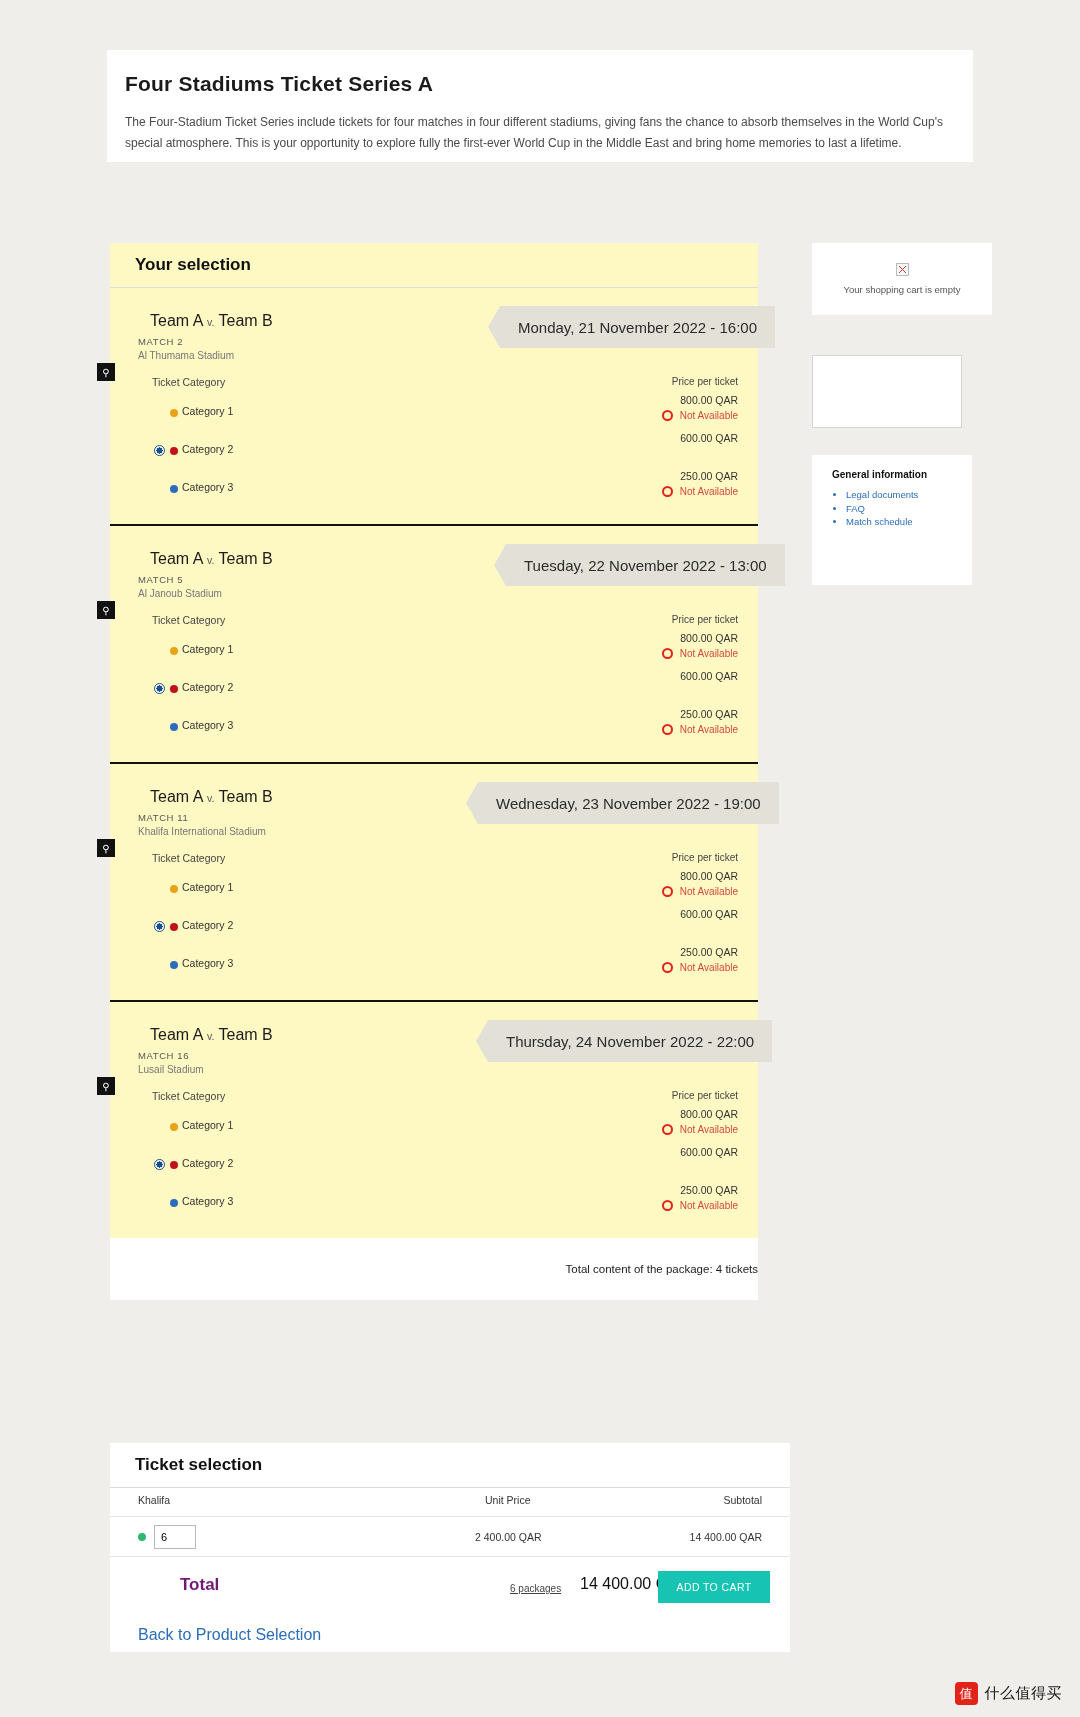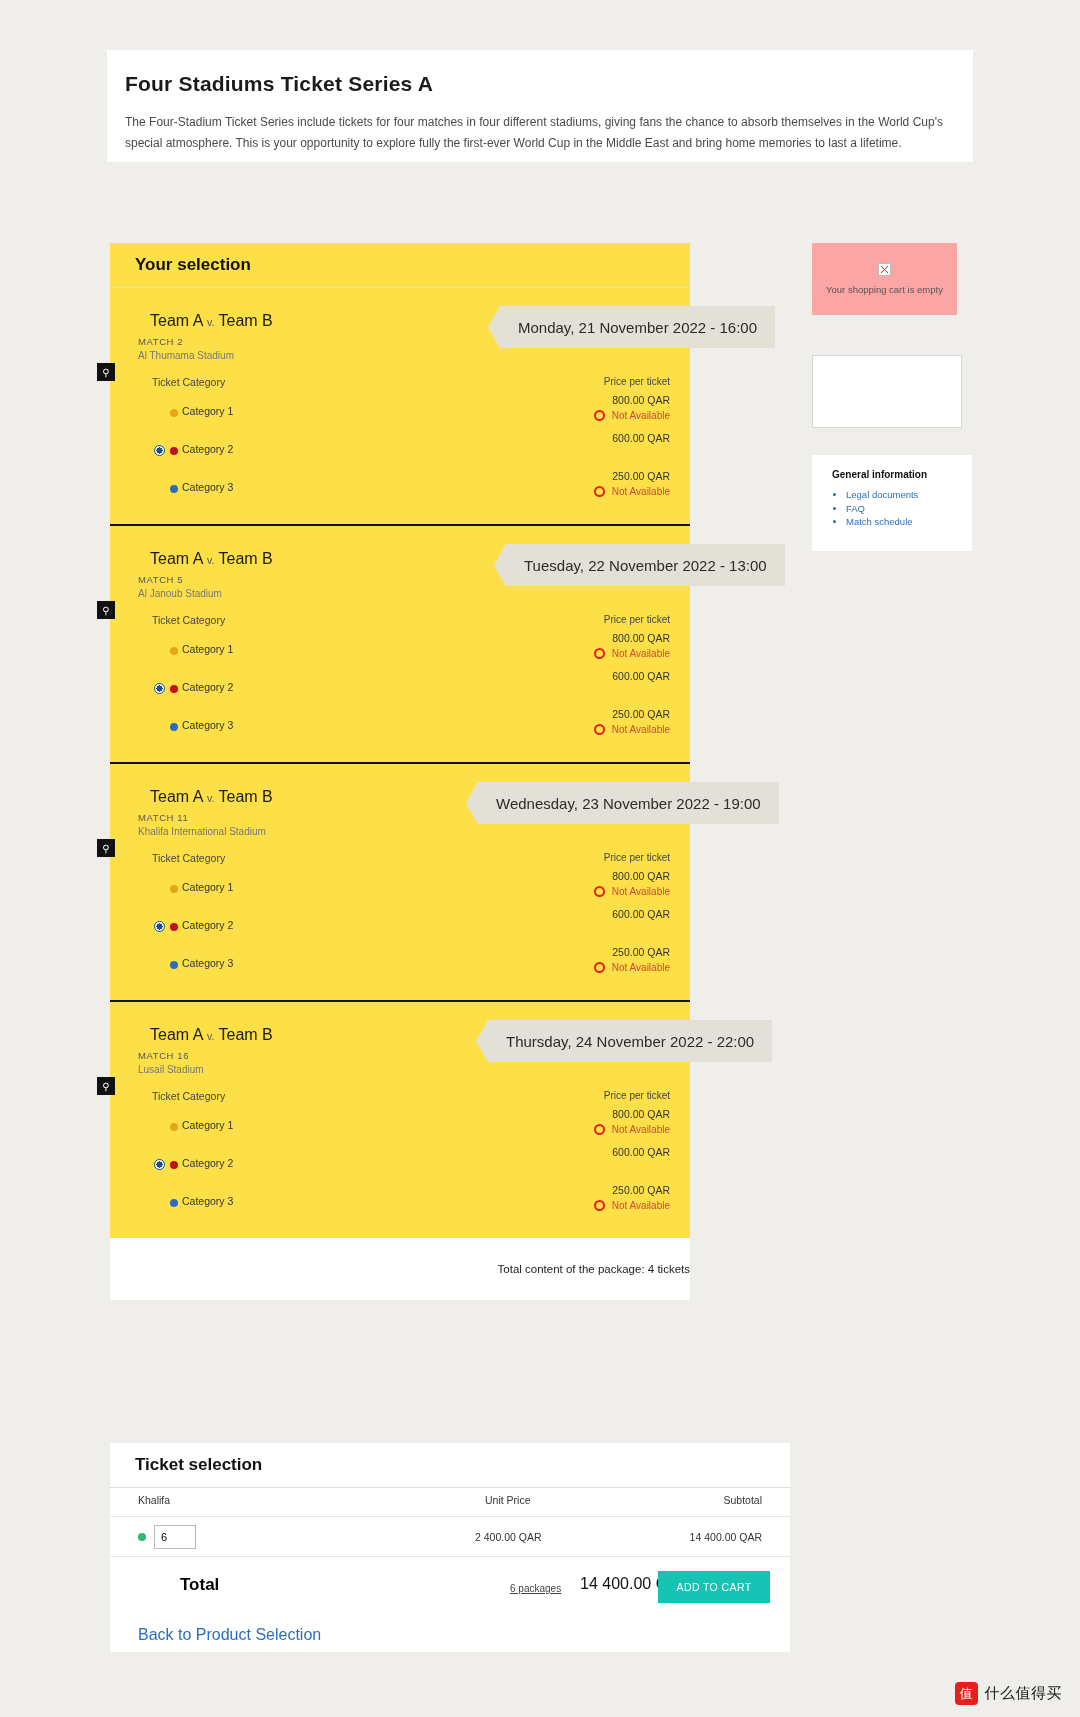--- a/index.html
+++ b/index.html
@@ -37,22 +37,22 @@
     font-size: 12px;
     line-height: 21px;
     color: #4a4a4a;
     text-align: justify;
   }
 
   
   #selection {
     position: absolute;
     left: 110px; top: 243px;
-    width: 580px;
-    background: #fde047;
+    width: 648px;
+    background: #fef9c3;
   }
   #selection-header {
     height: 45px;
     border-bottom: 1px solid #ddd;
     display: flex; align-items: center;
     padding-left: 25px;
   }
   #selection-header .title {
     font-size: 17px; font-weight: bold; color: #111;
   }
@@ -232,21 +232,21 @@
   .ts-row .unit { position: absolute; left: 365px; top: 14px; font-size: 10.5px; }
   .ts-row .sub { position: absolute; right: 28px; top: 14px; font-size: 10.5px; }
 
   .total-bar {
     position: relative;
     height: 62px;
     border-top: 1px solid #e6e6e6;
   }
   .total-bar .t-label {
     position: absolute; left: 70px; top: 18px;
-    font-size: 17px; font-weight: bold; color: #000000;
+    font-size: 17px; font-weight: bold; color: #701a75;
   }
   .total-bar .t-pkg {
     position: absolute; left: 400px; top: 26px;
     font-size: 10px; color: #444; text-decoration: underline;
   }
   .total-bar .t-amount {
     position: absolute; left: 470px; top: 18px;
     font-size: 16px; color: #111;
   }
   .add-cart {
@@ -268,22 +268,22 @@
   }
   #ts-footer {
     position: relative;
     height: 34px;
   }
 
   
   #cart-box {
     position: absolute;
     left: 812px; top: 243px;
-    width: 145px; height: 72px;
-    background: #fca5a5;
+    width: 180px; height: 72px;
+    background: #ffffff;
     display: flex; flex-direction: column;
     align-items: center; justify-content: center;
     gap: 8px;
   }
   .broken-img {
     width: 13px; height: 13px;
     border: 1px solid #bbb;
     position: relative;
     background: #fafafa;
   }
@@ -301,21 +301,21 @@
     position: absolute;
     left: 812px; top: 355px;
     width: 150px; height: 73px;
     background: #fff;
     border: 1px solid #d6d6d6;
   }
 
   #general-info {
     position: absolute;
     left: 812px; top: 455px;
-    width: 160px; height: 96px;
+    width: 160px; height: 130px;
     background: #fff;
     padding: 14px 0 0 20px;
   }
   #general-info .gi-title {
     font-size: 10px; font-weight: bold; color: #111;
     margin-bottom: 8px;
   }
   #general-info ul { margin: 0; padding-left: 14px; }
   #general-info li {
     font-size: 9.5px;

